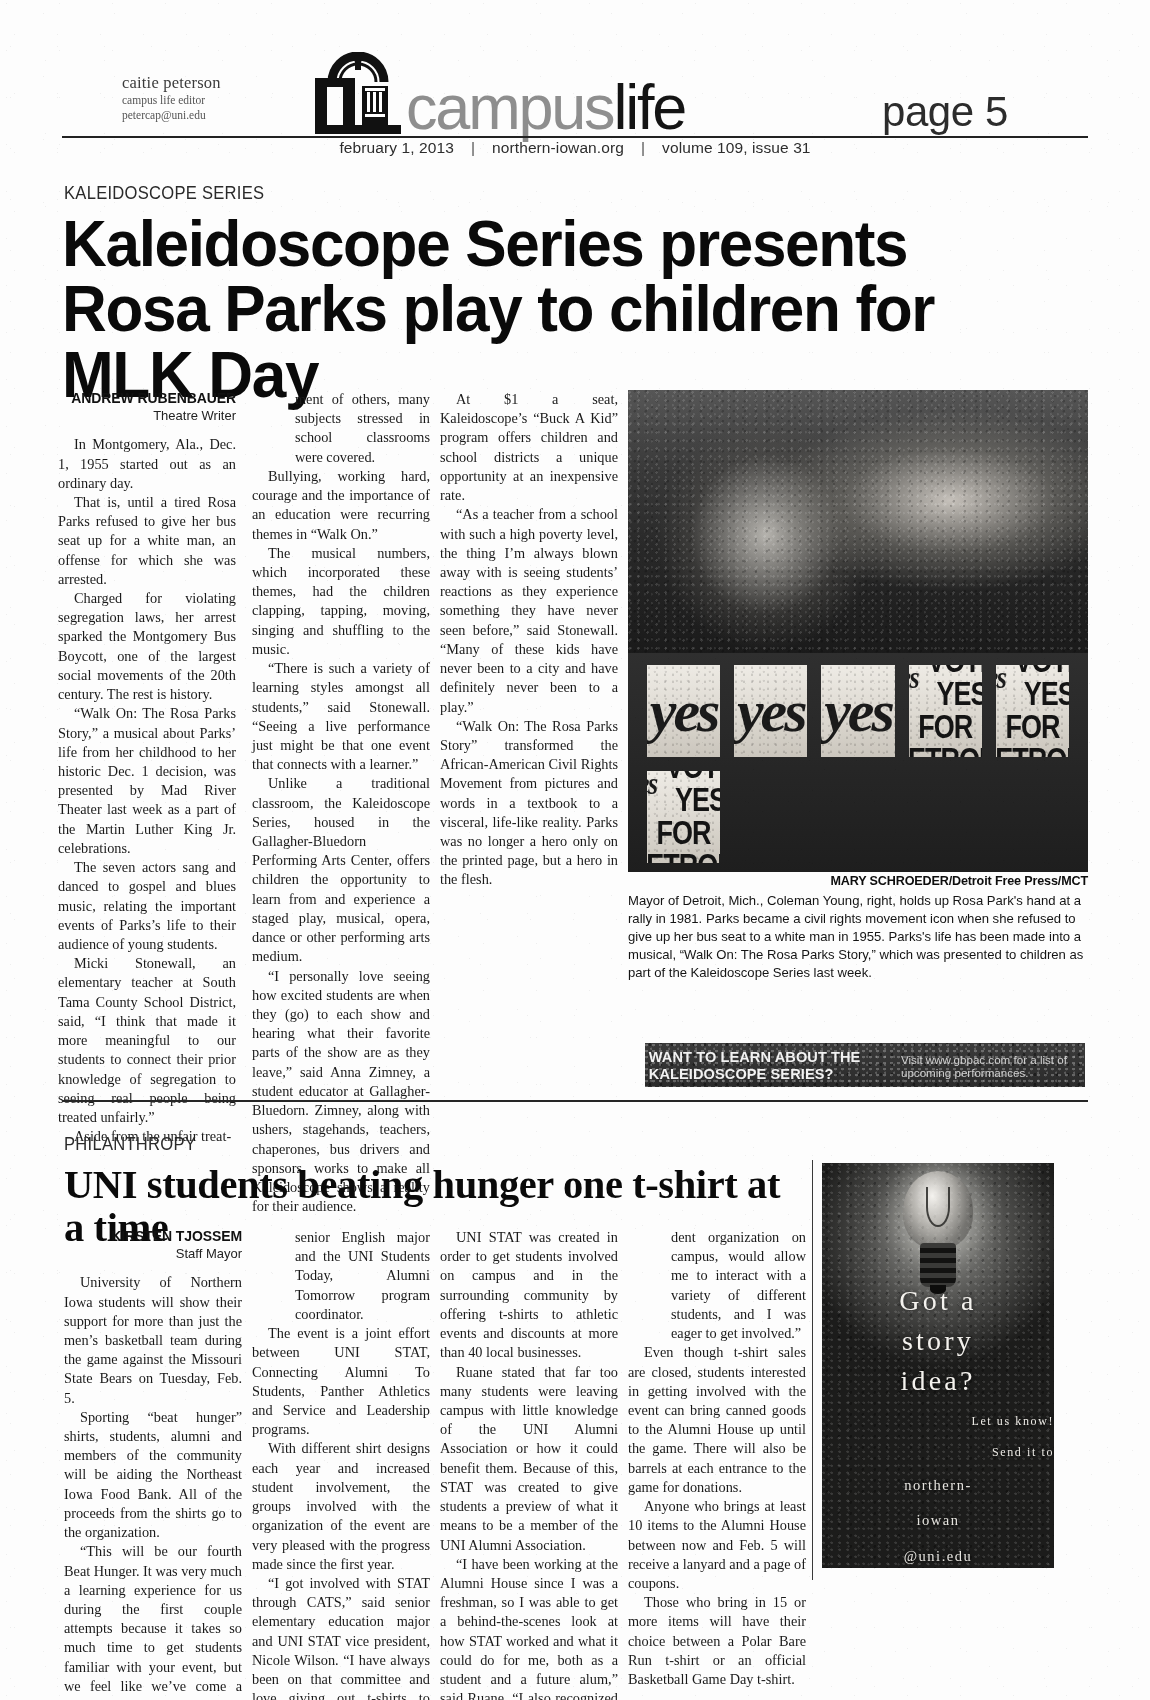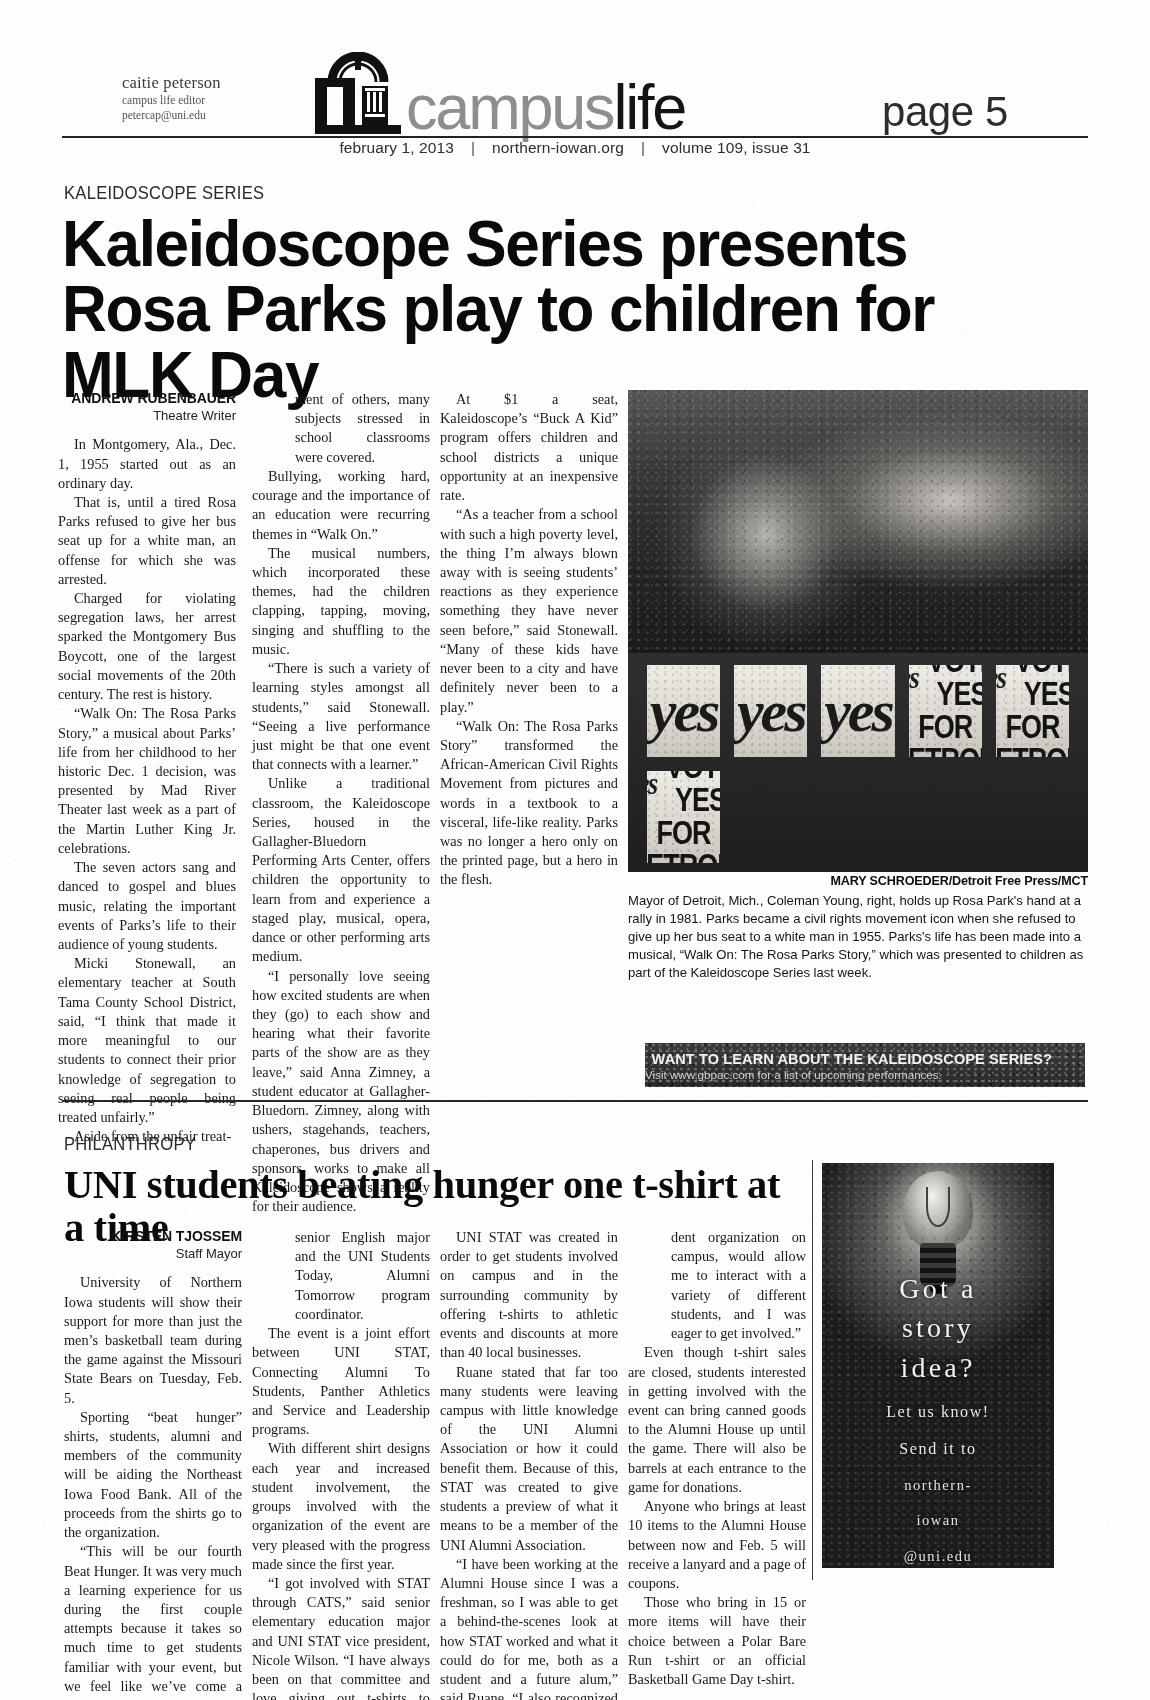--- a/index.html
+++ b/index.html
@@ -284,22 +284,22 @@
     line-height: 1.38;
     color: #141414;
     text-align: left;
   }
 
   .promo-box {
     position: absolute;
     left: 645px; top: 1043px;
     width: 440px; height: 44px;
     background: linear-gradient(180deg,#3b3b3b,#2a2a2a);
-    display: flex; flex-direction: column;
-    justify-content: center;
+    display: flex; flex-direction: row;
+    align-items: center; justify-content: center;
     overflow: hidden;
   }
   .promo-box::before {
     content:"";
     position:absolute; inset:0;
     background-image:
       radial-gradient(circle at 22% 35%, rgba(255,255,255,.35) 1.2px, transparent 1.5px),
       radial-gradient(circle at 68% 70%, rgba(255,255,255,.28) 1px, transparent 1.3px),
       radial-gradient(circle at 45% 15%, rgba(0,0,0,.5) 1.3px, transparent 1.6px);
     background-size: 7px 6px, 9px 8px, 11px 10px;
@@ -422,26 +422,27 @@
   .ad-big {
     font-family: "Liberation Serif", serif;
     font-size: 28px;
     color: #f4f2ee;
     letter-spacing: 3.2px;
     line-height: 1.42;
     text-shadow: 0 0 5px rgba(0,0,0,.7);
   }
   .ad-mid {
     font-family: "Liberation Serif", serif;
-    font-size: 16px;
+    font-size: 12px;
     color: #eceae5;
     letter-spacing: 1.6px;
     line-height: 1.55;
     margin-top: 12px;
     text-shadow: 0 0 4px rgba(0,0,0,.7);
+    text-align: right;
   }
   .ad-small {
     font-family: "Liberation Serif", serif;
     font-size: 14.5px;
     color: #e6e4df;
     letter-spacing: 1.5px;
     line-height: 1.62;
     margin-top: 12px;
     text-shadow: 0 0 4px rgba(0,0,0,.7);
   }

